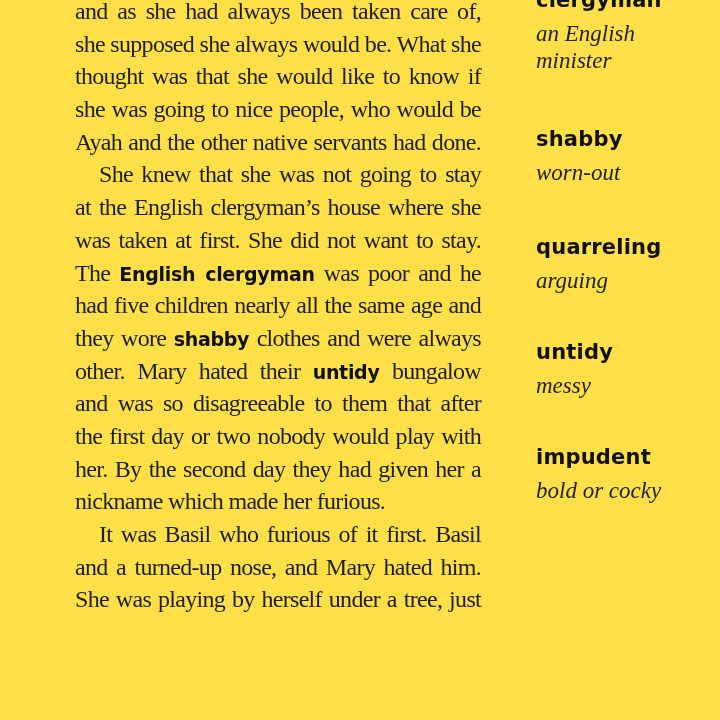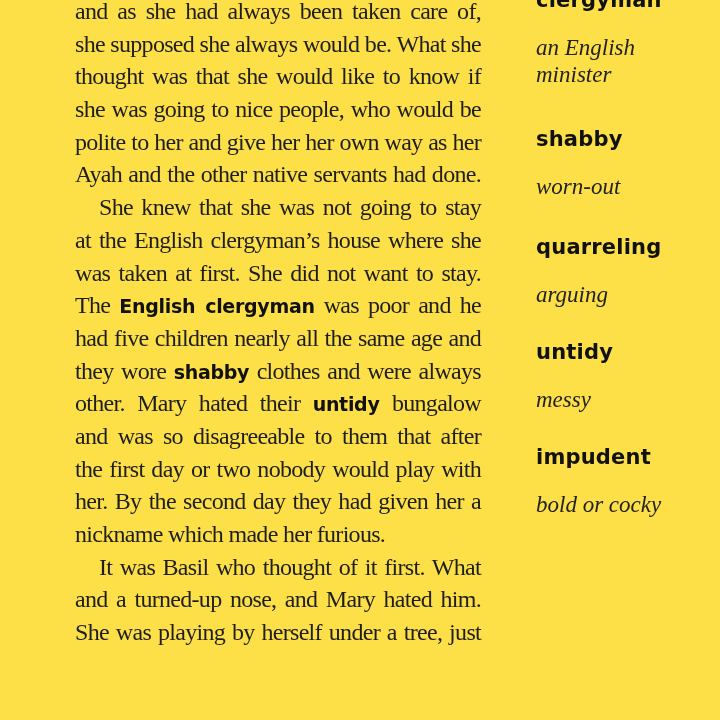--- a/index.html
+++ b/index.html
@@ -70,47 +70,46 @@
     font-size: 21px;
     line-height: 26px;
     letter-spacing: 0.2px;
     color: #111111;
   }
   .sb-def {
     font-family: "Liberation Serif", "DejaVu Serif", serif;
     font-style: italic;
     font-size: 23px;
     line-height: 27px;
-    margin-top: 21px;
+    margin-top: 7px;
     color: #222222;
   }
 </style>
 </head>
 <body>
 
 <div class="page">
   <div class="main-column">
       <div class="line"><span>and as she had always been taken care of,</span></div>
       <div class="line"><span>she supposed she always would be. What she</span></div>
       <div class="line"><span>thought was that she would like to know if</span></div>
       <div class="line"><span>she was going to nice people, who would be</span></div>
-      <div class="line"><span>polite to her and give her her own way as her</span></div>
       <div class="line"><span>Ayah and the other native servants had done.</span></div>
       <div class="line indent"><span>She knew that she was not going to stay</span></div>
       <div class="line"><span>at the English clergyman’s house where she</span></div>
       <div class="line"><span>was taken at first. She did not want to stay.</span></div>
       <div class="line"><span>The </span><span class="vocab-bold">English clergyman</span><span> was poor and he</span></div>
       <div class="line"><span>had five children nearly all the same age and</span></div>
       <div class="line"><span>they wore </span><span class="vocab-bold">shabby</span><span> clothes and were always</span></div>
       <div class="line"><span>other. Mary hated their </span><span class="vocab-bold">untidy</span><span> bungalow</span></div>
       <div class="line"><span>and was so disagreeable to them that after</span></div>
       <div class="line"><span>the first day or two nobody would play with</span></div>
       <div class="line"><span>her. By the second day they had given her a</span></div>
       <div class="line lastline"><span>nickname which made her furious.</span></div>
-      <div class="line indent"><span>It was Basil who thought of it first. What</span></div>
+      <div class="line indent"><span>It was Basil who furious of it first. Basil</span></div>
       <div class="line"><span>and a turned-up nose, and Mary hated him.</span></div>
       <div class="line"><span>She was playing by herself under a tree, just</span></div>
     </div>
   <div class="sidebar">
       <div class="sb-entry">
         <div class="sb-word">clergyman</div>
         <div class="sb-def">an English minister</div>
       </div>
       <div class="sb-entry">
         <div class="sb-word">shabby</div>

